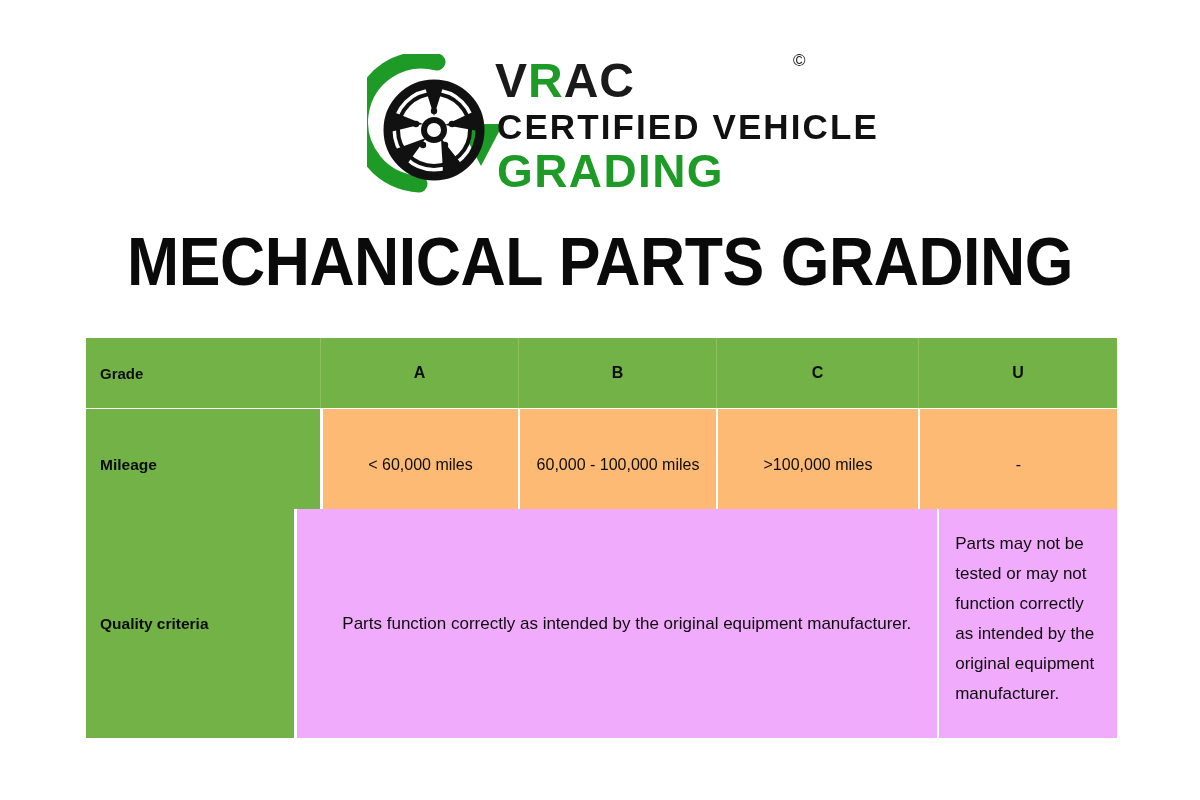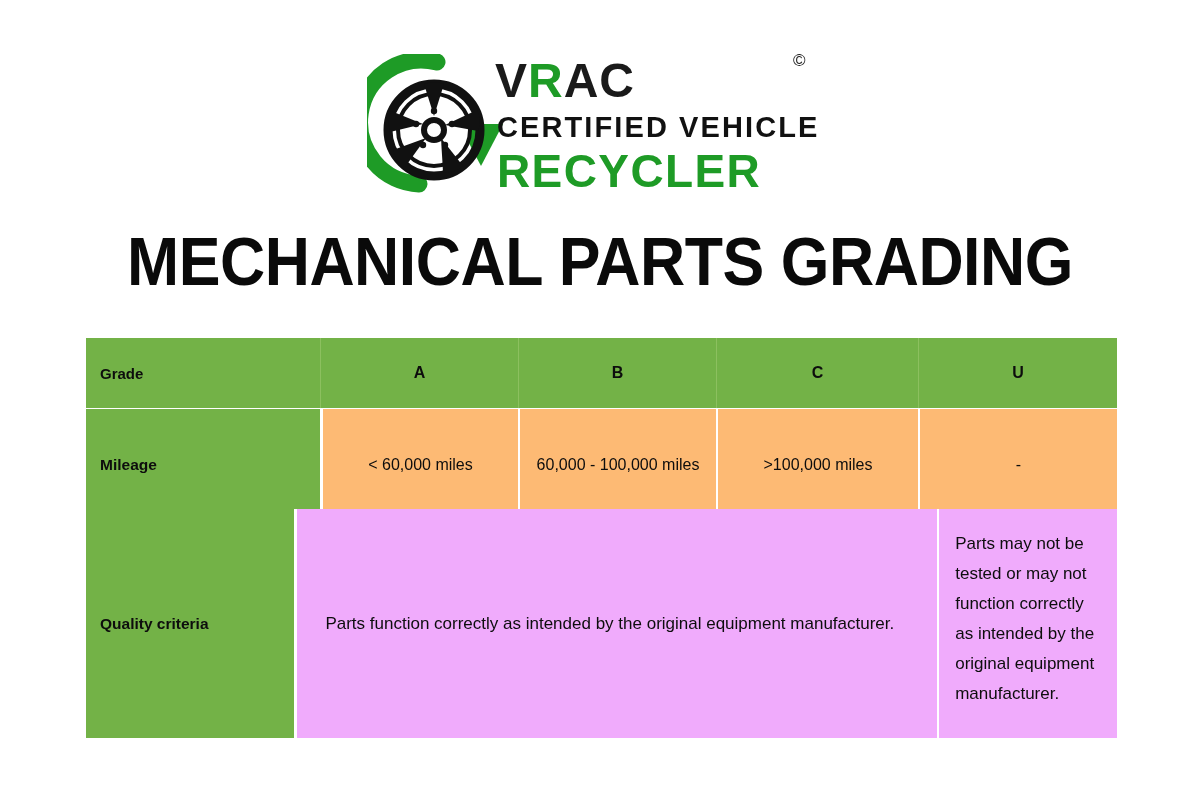--- a/index.html
+++ b/index.html
@@ -71,21 +71,21 @@
     color: #1a1a1a;
     font-family: "Liberation Sans", sans-serif;
     line-height: 1;
   }
   .certified-row {
     position: absolute;
     left: 2px;
     top: 63px;
     font-family: "Liberation Sans", sans-serif;
     font-weight: 700;
-    font-size: 29px;
+    font-size: 35px;
     letter-spacing: 2.1px;
     color: #111111;
     white-space: nowrap;
     line-height: 32px;
   }
   .recycler-row {
     position: absolute;
     left: 2px;
     top: 96px;
     font-family: "Liberation Sans", sans-serif;
@@ -244,21 +244,21 @@
         </g>
       </svg>
     </div>
 
     <div class="logo-text">
       <div class="vrac-row">
         <div class="vrac-word"><span>V</span><span class="grn">R</span><span>A</span><span>C</span></div>
         <div class="copyright-mark">©</div>
       </div>
       <div class="certified-row">CERTIFIED VEHICLE</div>
-      <div class="recycler-row">RECYCLER</div>
+      <div class="recycler-row">GRADING</div>
     </div>
 
   </div>
 </div>
 
 <div class="page-title">MECHANICAL PARTS GRADING</div>
 
 <div class="grading-table">
 
   <div class="trow trow-header">
@@ -272,21 +272,21 @@
   <div class="trow trow-mileage">
     <div class="cell lbl-cell c-label">Mileage</div>
     <div class="cell mid-cell c-a gap-v">&lt; 60,000 miles</div>
     <div class="cell mid-cell c-b gap-v-thin">60,000 - 100,000 miles</div>
     <div class="cell mid-cell c-c gap-v-thin">&gt;100,000 miles</div>
     <div class="cell mid-cell c-u gap-v-thin">-</div>
   </div>
 
   <div class="trow trow-quality">
     <div class="cell lbl-cell c-label">Quality criteria</div>
-    <div class="cell pale-cell wide gap-v" style="width:720px;">
+    <div class="cell pale-cell wide gap-v" style="width:720px;text-align:right;">
       <p class="para">Parts function correctly as intended by the original equipment manufacturer.</p>
     </div>
     <div class="cell pale-cell narrow c-u gap-v-thin">
       <p class="qtext-narrow">Parts may not be tested or may not function correctly as intended by the original equipment manufacturer.</p>
     </div>
   </div>
 
 </div>
 
 </body></html>

